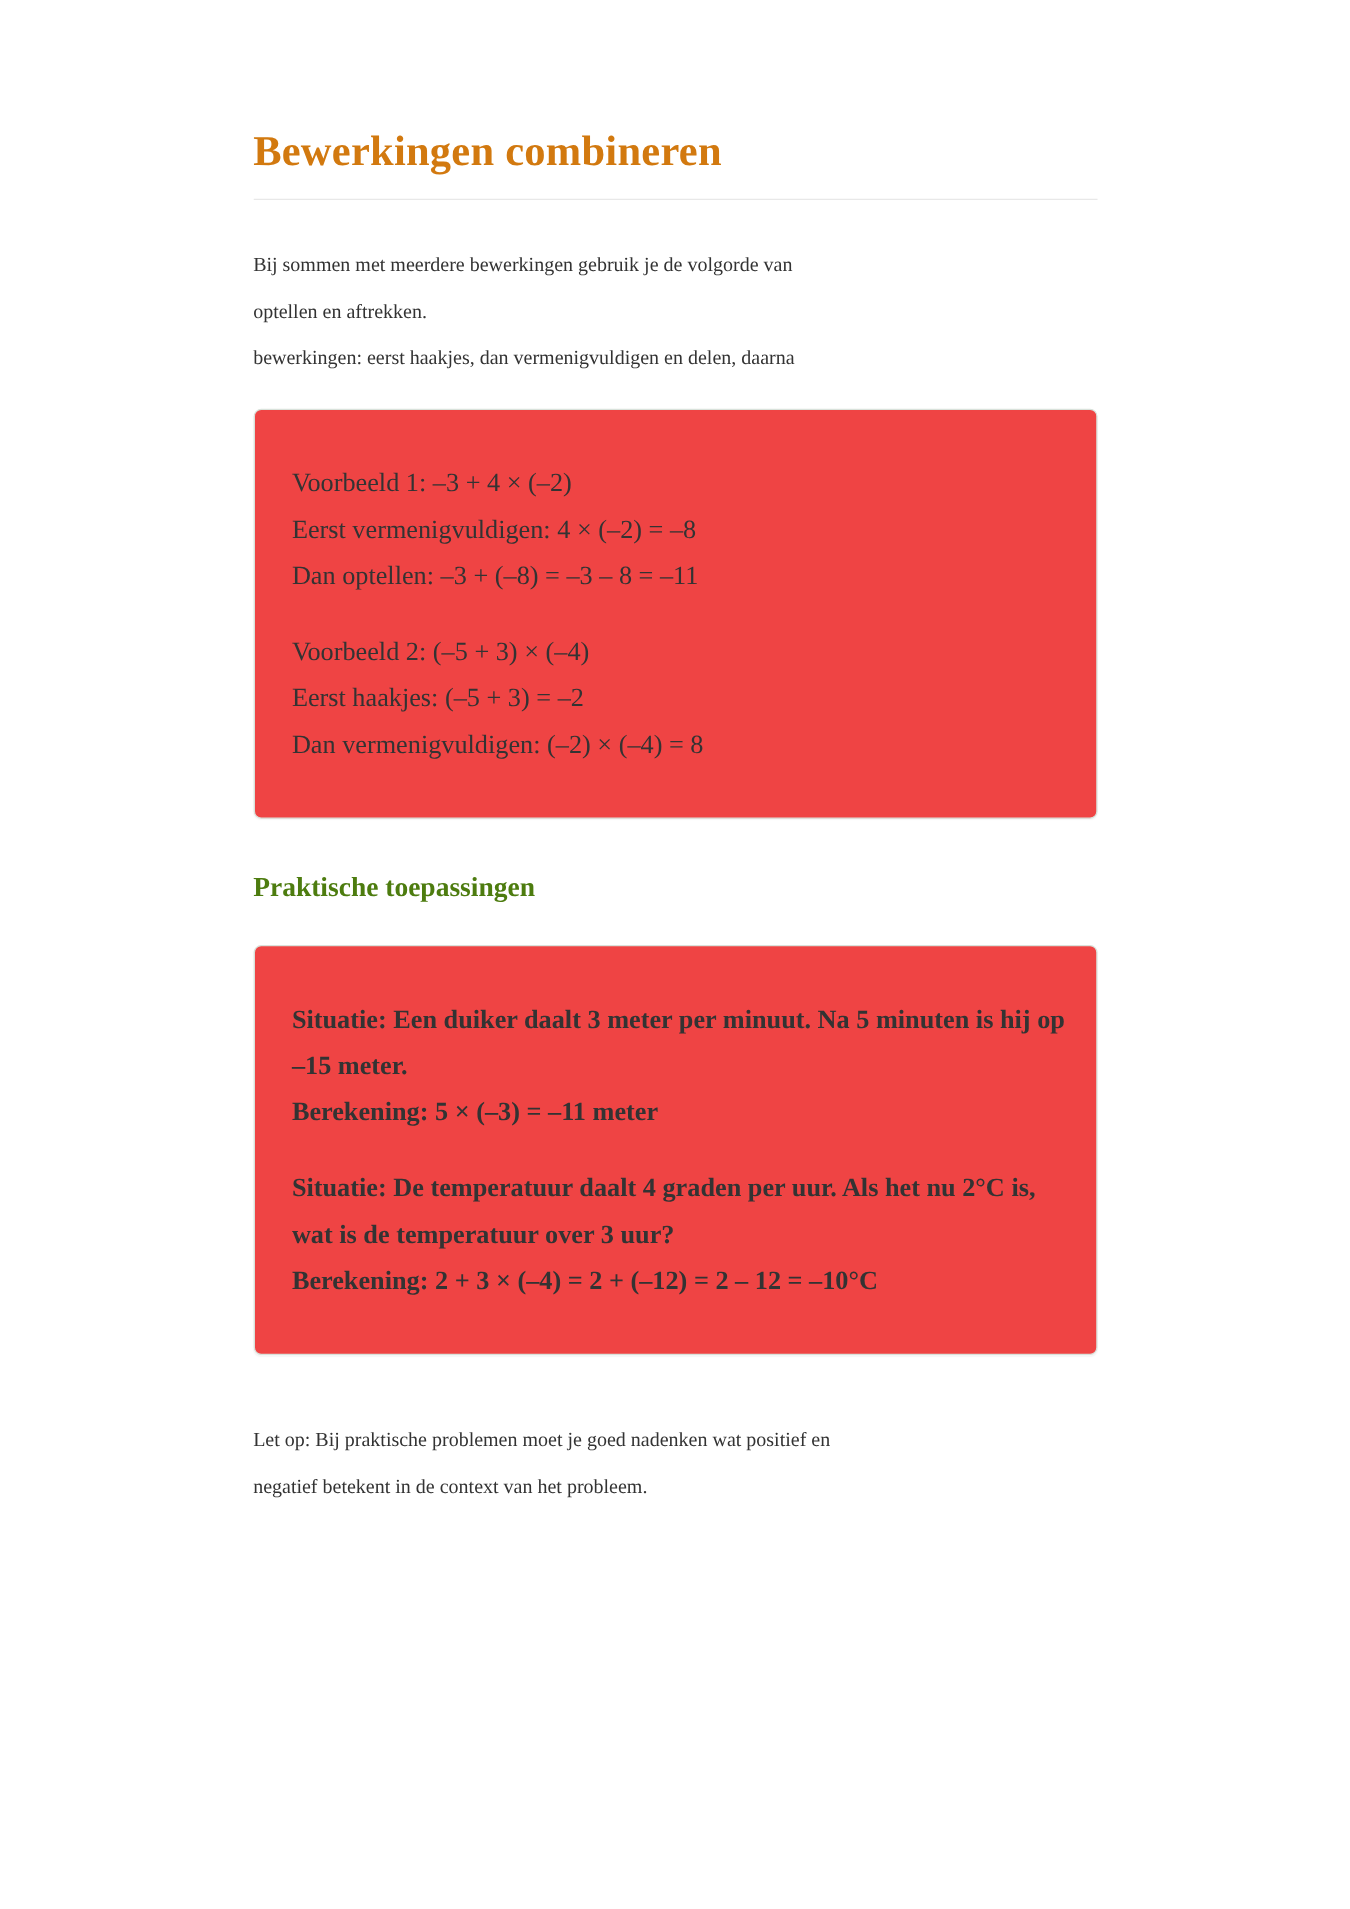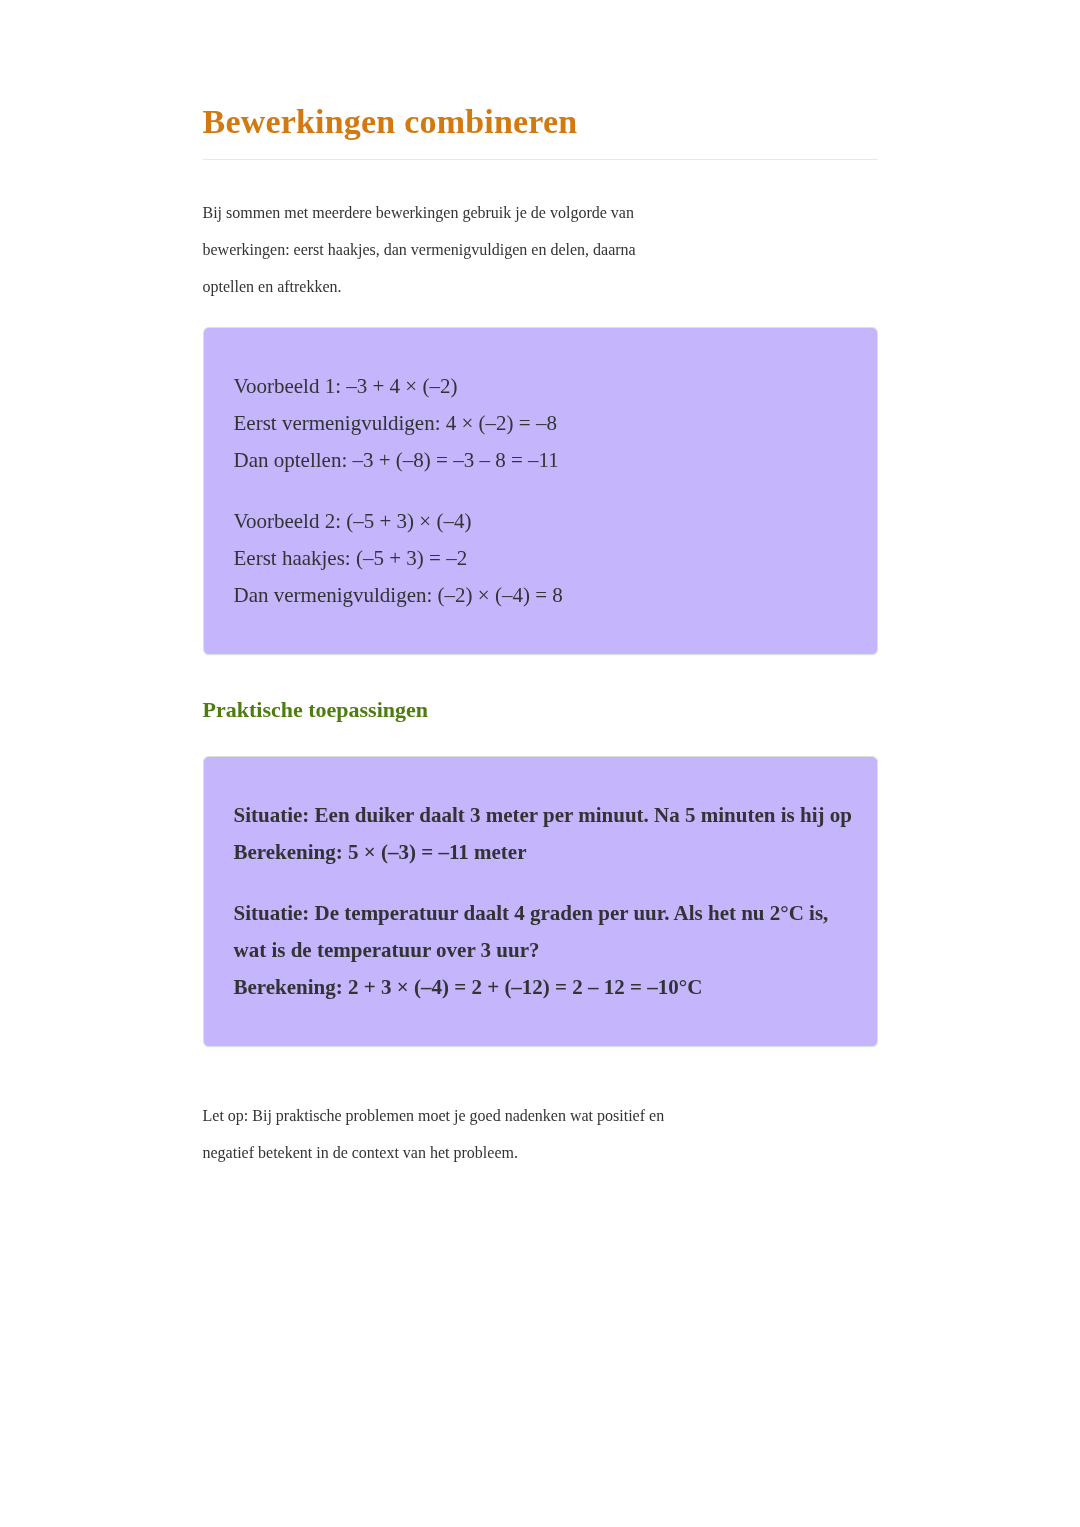--- a/index.html
+++ b/index.html
@@ -34,21 +34,21 @@
     height: 0;
   }
   .body-par {
     margin: 34px 0 0 0;
     font-size: 16px;
     line-height: 37px;
   }
   .body-par .line { white-space: nowrap; }
   .note-box {
     margin-top: 22px;
-    background: #c4b5fd;
+    background: #ef4444;
     border: 1px solid #d9e2db;
     border-radius: 6px;
     padding: 40px 30px;
     font-size: 21px;
     line-height: 37px;
     box-shadow: 0 1px 1px rgba(0,0,0,0.04);
   }
   .note-box .group + .group { margin-top: 24px; }
   .note-box .line { white-space: nowrap; }
   h2.sub-heading {
@@ -65,42 +65,43 @@
 <body>
 
 <div class="content">
 
   <h1 class="page-title">Bewerkingen combineren</h1>
 
   <hr class="title-divider">
 
   <div class="body-par">
     <div class="line">Bij sommen met meerdere bewerkingen gebruik je de volgorde van</div>
+    <div class="line">optellen en aftrekken.</div>
     <div class="line">bewerkingen: eerst haakjes, dan vermenigvuldigen en delen, daarna</div>
-    <div class="line">optellen en aftrekken.</div>
   </div>
 
   <div class="note-box">
     <div class="group">
       <div class="line">Voorbeeld 1: –3 + 4 × (–2)</div>
       <div class="line">Eerst vermenigvuldigen: 4 × (–2) = –8</div>
       <div class="line">Dan optellen: –3 + (–8) = –3 – 8 = –11</div>
     </div>
     <div class="group">
       <div class="line">Voorbeeld 2: (–5 + 3) × (–4)</div>
       <div class="line">Eerst haakjes: (–5 + 3) = –2</div>
       <div class="line">Dan vermenigvuldigen: (–2) × (–4) = 8</div>
     </div>
   </div>
 
   <h2 class="sub-heading">Praktische toepassingen</h2>
 
   <div class="note-box second">
     <div class="group">
       <div class="line">Situatie: Een duiker daalt 3 meter per minuut. Na 5 minuten is hij op</div>
+      <div class="line">–15 meter.</div>
       <div class="line">Berekening: 5 × (–3) = –11 meter</div>
     </div>
     <div class="group">
       <div class="line">Situatie: De temperatuur daalt 4 graden per uur. Als het nu 2°C is,</div>
       <div class="line">wat is de temperatuur over 3 uur?</div>
       <div class="line">Berekening: 2 + 3 × (–4) = 2 + (–12) = 2 – 12 = –10°C</div>
     </div>
   </div>
 
   <div class="body-par outro">

